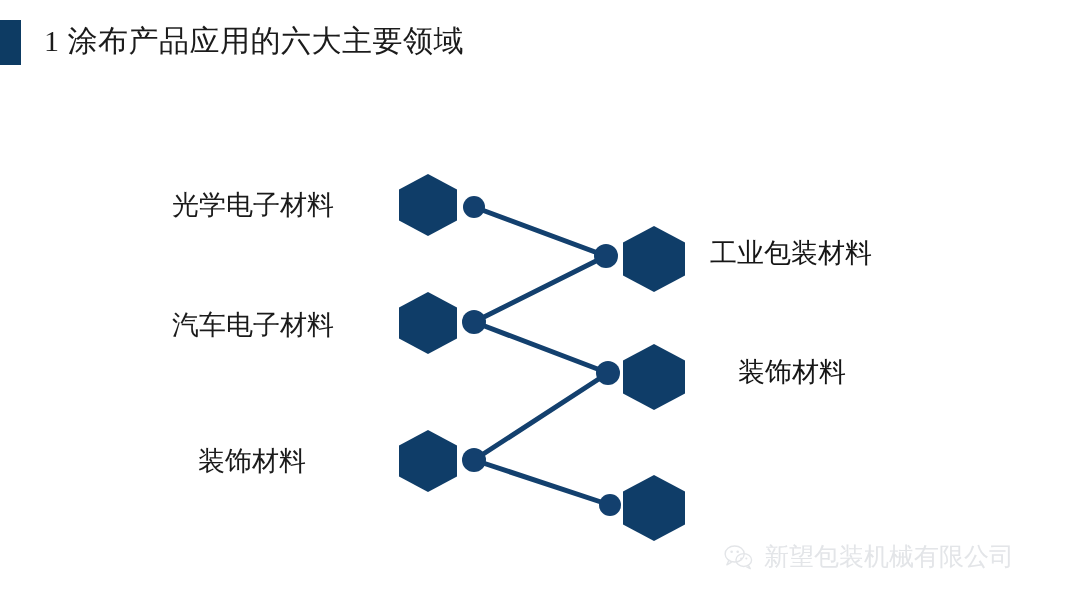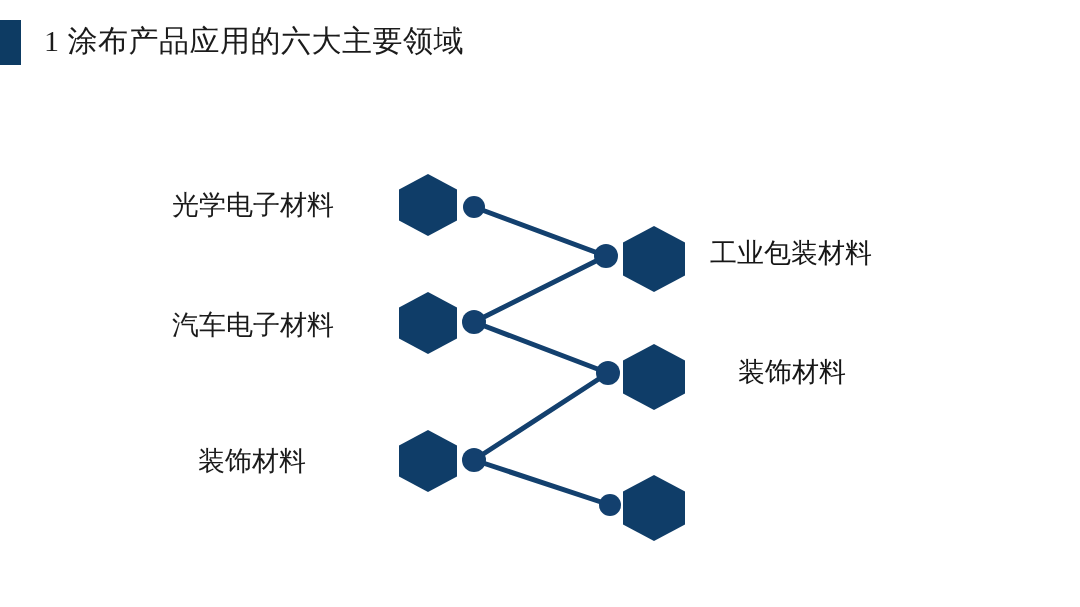--- a/index.html
+++ b/index.html
@@ -140,14 +140,27 @@
 
     <div class="node-dot" style="left:596px; top:361px; width:24px; height:24px;"></div>
     <div class="hex" style="left:623px; top:344px; width:62px; height:66px;"></div>
     <div class="node-label right-label" style="left:738px; top:355px;">装饰材料</div>
 
     <div class="node-dot" style="left:599px; top:494px; width:22px; height:22px;"></div>
     <div class="hex" style="left:623px; top:475px; width:62px; height:66px;"></div>
 
   </div>
 
+  <div id="watermark">
+    <svg id="watermark-icon" viewBox="0 0 34 30" xmlns="http://www.w3.org/2000/svg">
+      <ellipse cx="12" cy="11.5" rx="11" ry="9.2" fill="none" stroke="#e3e5e8" stroke-width="1.6"></ellipse>
+      <path d="M5.5 18.5 L3 24 L8.5 20.8" fill="none" stroke="#e3e5e8" stroke-width="1.6" stroke-linejoin="round"></path>
+      <circle cx="8.5" cy="9" r="1.5" fill="#e3e5e8"></circle>
+      <circle cx="15.5" cy="9" r="1.5" fill="#e3e5e8"></circle>
+      <ellipse cx="22.5" cy="18.5" rx="9" ry="7.4" fill="none" stroke="#e3e5e8" stroke-width="1.6"></ellipse>
+      <path d="M27.5 24 L30 28.5 L25.5 26" fill="none" stroke="#e3e5e8" stroke-width="1.6" stroke-linejoin="round"></path>
+      <circle cx="19.5" cy="16.8" r="1.2" fill="#e3e5e8"></circle>
+      <circle cx="25.5" cy="16.8" r="1.2" fill="#e3e5e8"></circle>
+    </svg>
+    <div id="watermark-text">新望包装机械有限公司</div>
+  </div>
 
 </div>
 
 </body></html>

